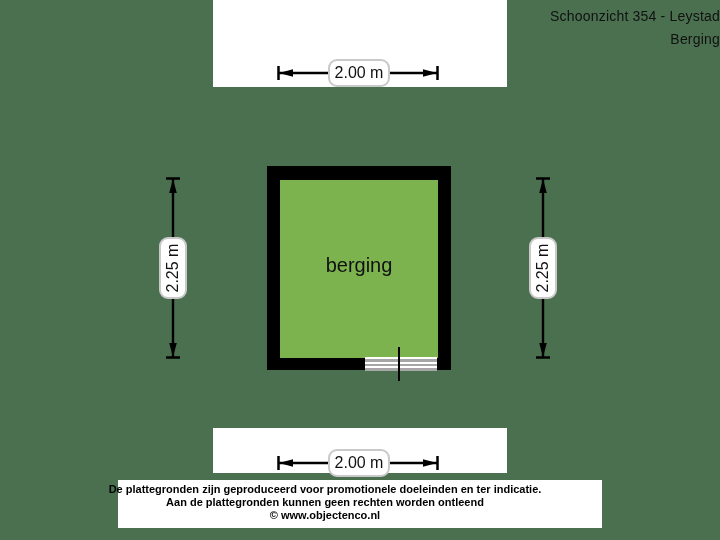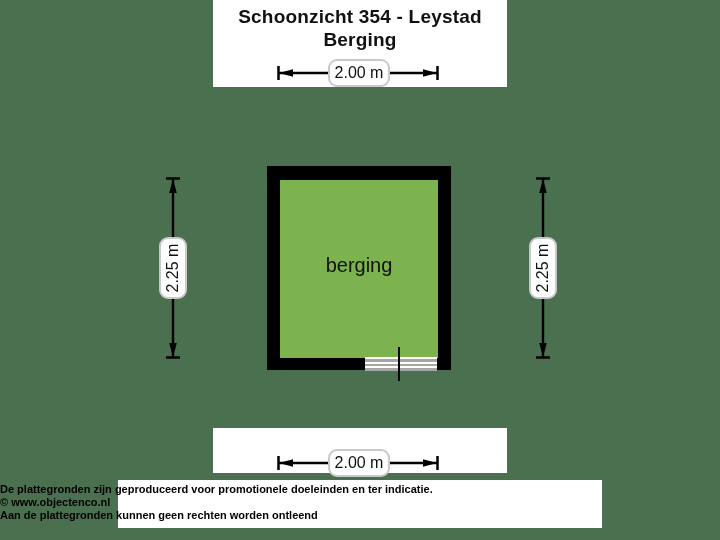--- a/index.html
+++ b/index.html
@@ -1,35 +1,35 @@
 <!DOCTYPE html>
 <html style="--bg: #4A7050; --room: #7CB34E;"><head>
 <meta charset="utf-8">
 <style>
   html,body{margin:0;padding:0;}
   body{width:720px;height:540px;overflow:hidden;font-family:"Liberation Sans","DejaVu Sans",sans-serif;}
   .canvas{position:relative;width:720px;height:540px;background:var(--bg,#4A7050);}
   .white-block{position:absolute;background:#ffffff;}
   .title-wrap{position:absolute;left:0;top:5px;width:720px;text-align:center;color:#111;}
-  .title-line{font-size:19px;font-weight:bold;line-height:23px;letter-spacing:.2px;}
+  .title-line{font-size:14px;font-weight:normal;line-height:23px;letter-spacing:.2px;text-align:right;}
   
   .room-outer{position:absolute;left:267px;top:166px;width:184px;height:204px;background:#000;}
   .room-inner{position:absolute;left:280px;top:180px;width:158px;height:178px;background:var(--room,#7CB34E);}
   .room-label{position:absolute;left:280px;top:254px;width:158px;text-align:center;font-size:20px;color:#111;}
   .threshold{position:absolute;left:365px;top:357px;width:72px;height:14px;background:#fff;
     background-image:repeating-linear-gradient(180deg,#ffffff 0px,#ffffff 2px,#a6a6a6 2px,#a6a6a6 4.7px);}
   .door-divider{position:absolute;left:398px;top:347px;width:2px;height:34px;background:#000;}
   
   .pill{position:absolute;background:#fff;border:2px solid #c9c9c9;border-radius:9px;
     display:flex;align-items:center;justify-content:center;font-size:16px;color:#111;box-sizing:border-box;}
   .pill-h{width:62px;height:28px;text-align:center;}
   .pill-v{width:62px;height:28px;transform:rotate(-90deg);transform-origin:center center;}
   .dim-svg{position:absolute;}
   
-  .footer-wrap{position:absolute;left:0;top:483px;width:584px;color:#000;}
+  .footer-wrap{position:absolute;left:0;top:483px;width:584px;text-align:center;color:#000;padding-left:33px;}
   .footer-line{font-size:11px;font-weight:bold;line-height:13px;}
 </style>
 </head>
 <body>
 
 <div class="canvas">
 
   <div class="white-block" style="left:213px;top:0;width:294px;height:87px;"></div>
   <div class="white-block" style="left:213px;top:428px;width:294px;height:45px;"></div>
   <div class="white-block" style="left:118px;top:480px;width:484px;height:48px;"></div>
@@ -84,17 +84,17 @@
     <line x1="2" y1="8" x2="160" y2="8" stroke="#000" stroke-width="2.4"></line>
     <polygon points="2,8 16,4.2 16,11.8" fill="#000"></polygon>
     <polygon points="160,8 146,4.2 146,11.8" fill="#000"></polygon>
   </svg>
   <div class="pill pill-h" style="left:328px;top:449px;">
     <span>2.00 m</span>
   </div>
 
   <div class="footer-wrap">
     <div class="footer-line">De plattegronden zijn geproduceerd voor promotionele doeleinden en ter indicatie.</div>
+    <div class="footer-line">Aan de plattegronden kunnen geen rechten worden ontleend</div>
     <div class="footer-line">© www.objectenco.nl</div>
-    <div class="footer-line">Aan de plattegronden kunnen geen rechten worden ontleend</div>
   </div>
 
 </div>
 
 </body></html>

